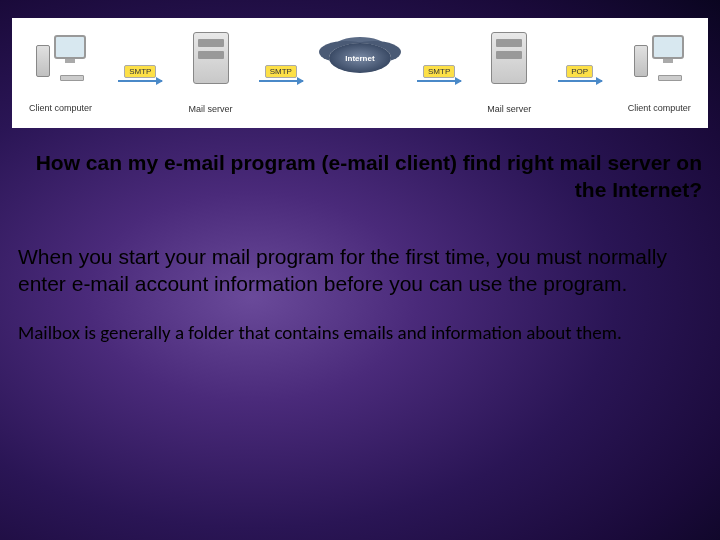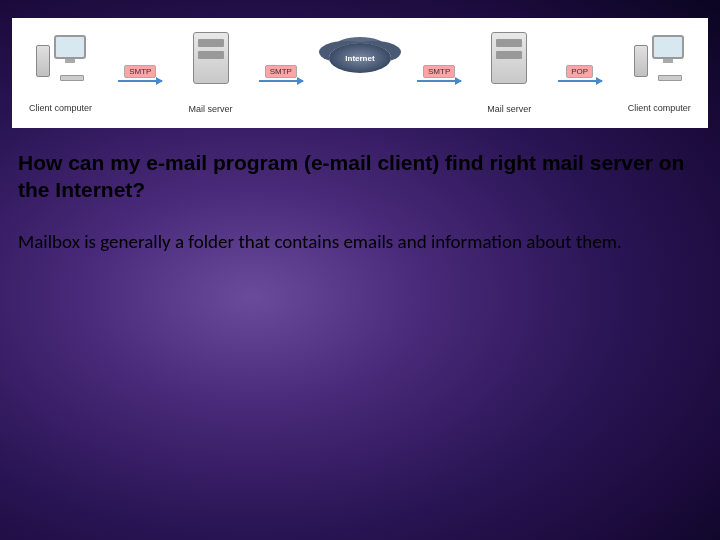--- a/index.html
+++ b/index.html
@@ -124,21 +124,21 @@
     flex-direction: column;
     align-items: center;
     gap: 2px;
     flex: 0 0 auto;
   }
   .arrow-label {
     font-size: 8px;
     color: #333;
     border: 1px solid #aaa;
     padding: 1px 4px;
-    background: #fca5a5;
+    background: #fde047;
     border-radius: 2px;
   }
   .arrow-line {
     width: 44px;
     height: 2px;
     background: #4a89c8;
     position: relative;
   }
   .arrow-line::after {
     content: "";
@@ -150,22 +150,23 @@
     border-bottom: 4px solid transparent;
   }
   .content {
     padding: 10px 18px;
     color: #000;
   }
   .question {
     font-size: 21px;
     font-weight: bold;
     line-height: 1.28;
-    margin-bottom: 26px;
+    margin-bottom: 40px;
     font-family: Arial, sans-serif;
+    text-align: right;
   }
   .answer {
     font-size: 21px;
     line-height: 1.28;
     margin-bottom: 20px;
     font-family: Arial, sans-serif;
   }
   .section-title {
     font-size: 30px;
     color: #c55a11;
@@ -235,14 +236,15 @@
       <div class="tower"></div>
         <div class="monitor"></div>
         <div class="keyboard"></div>
     </div>
     <div class="node-label">Client computer</div>
   </div>
 </div>
 
 <div class="content">
   <div class="question">How can my e-mail program (e-mail client) find right mail server on the Internet?</div>
+  <div class="answer">When you start your mail program for the first time, you must normally enter e-mail account information before you can use the program.</div>
   <div class="section-body">Mailbox is generally a folder that contains emails and information about them.</div>
 </div>
 
 </body></html>

